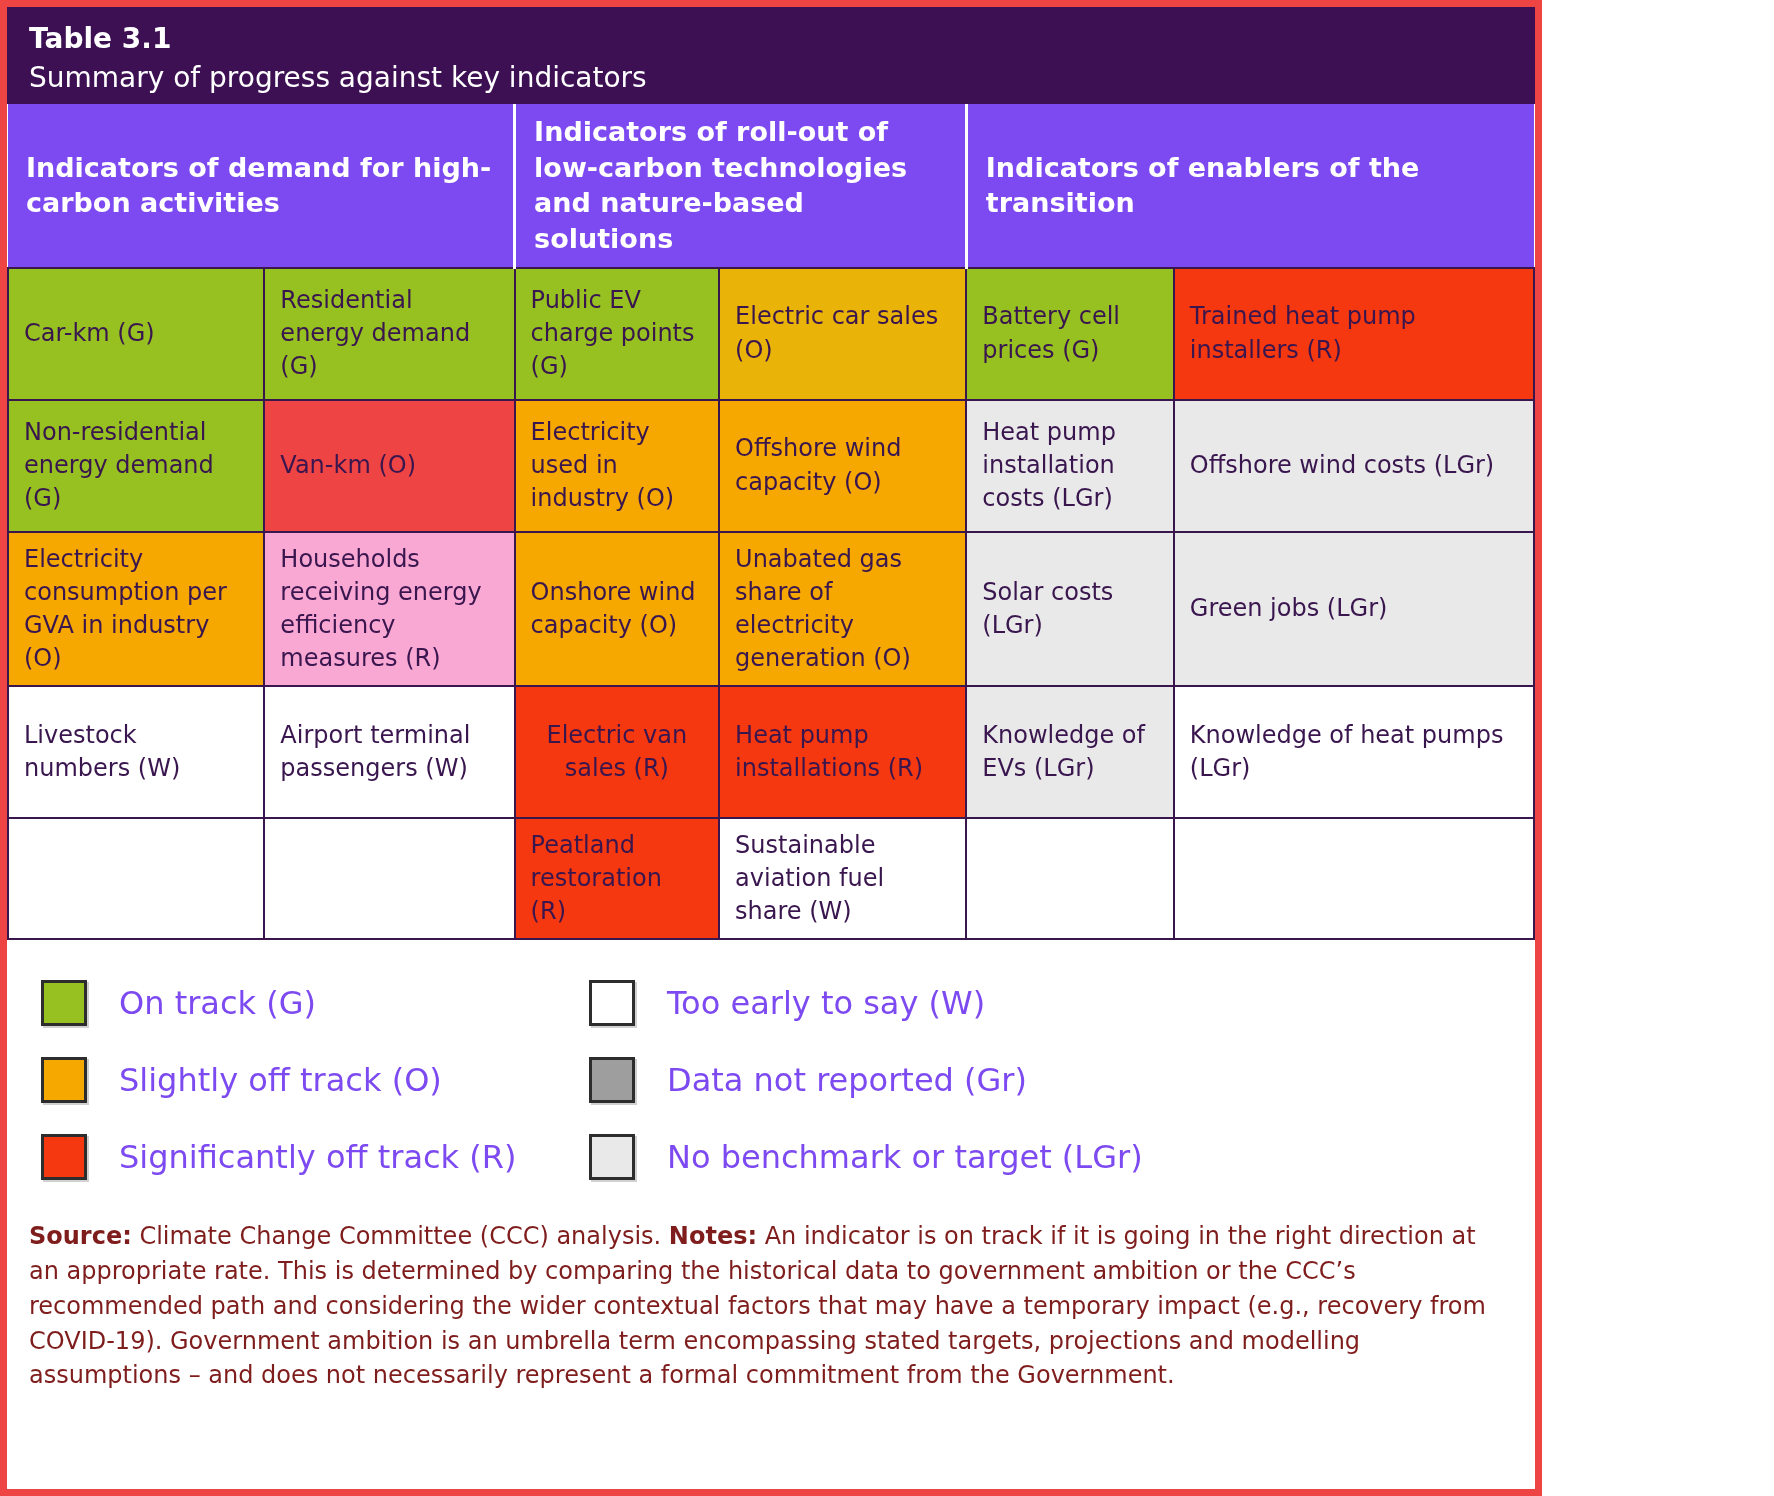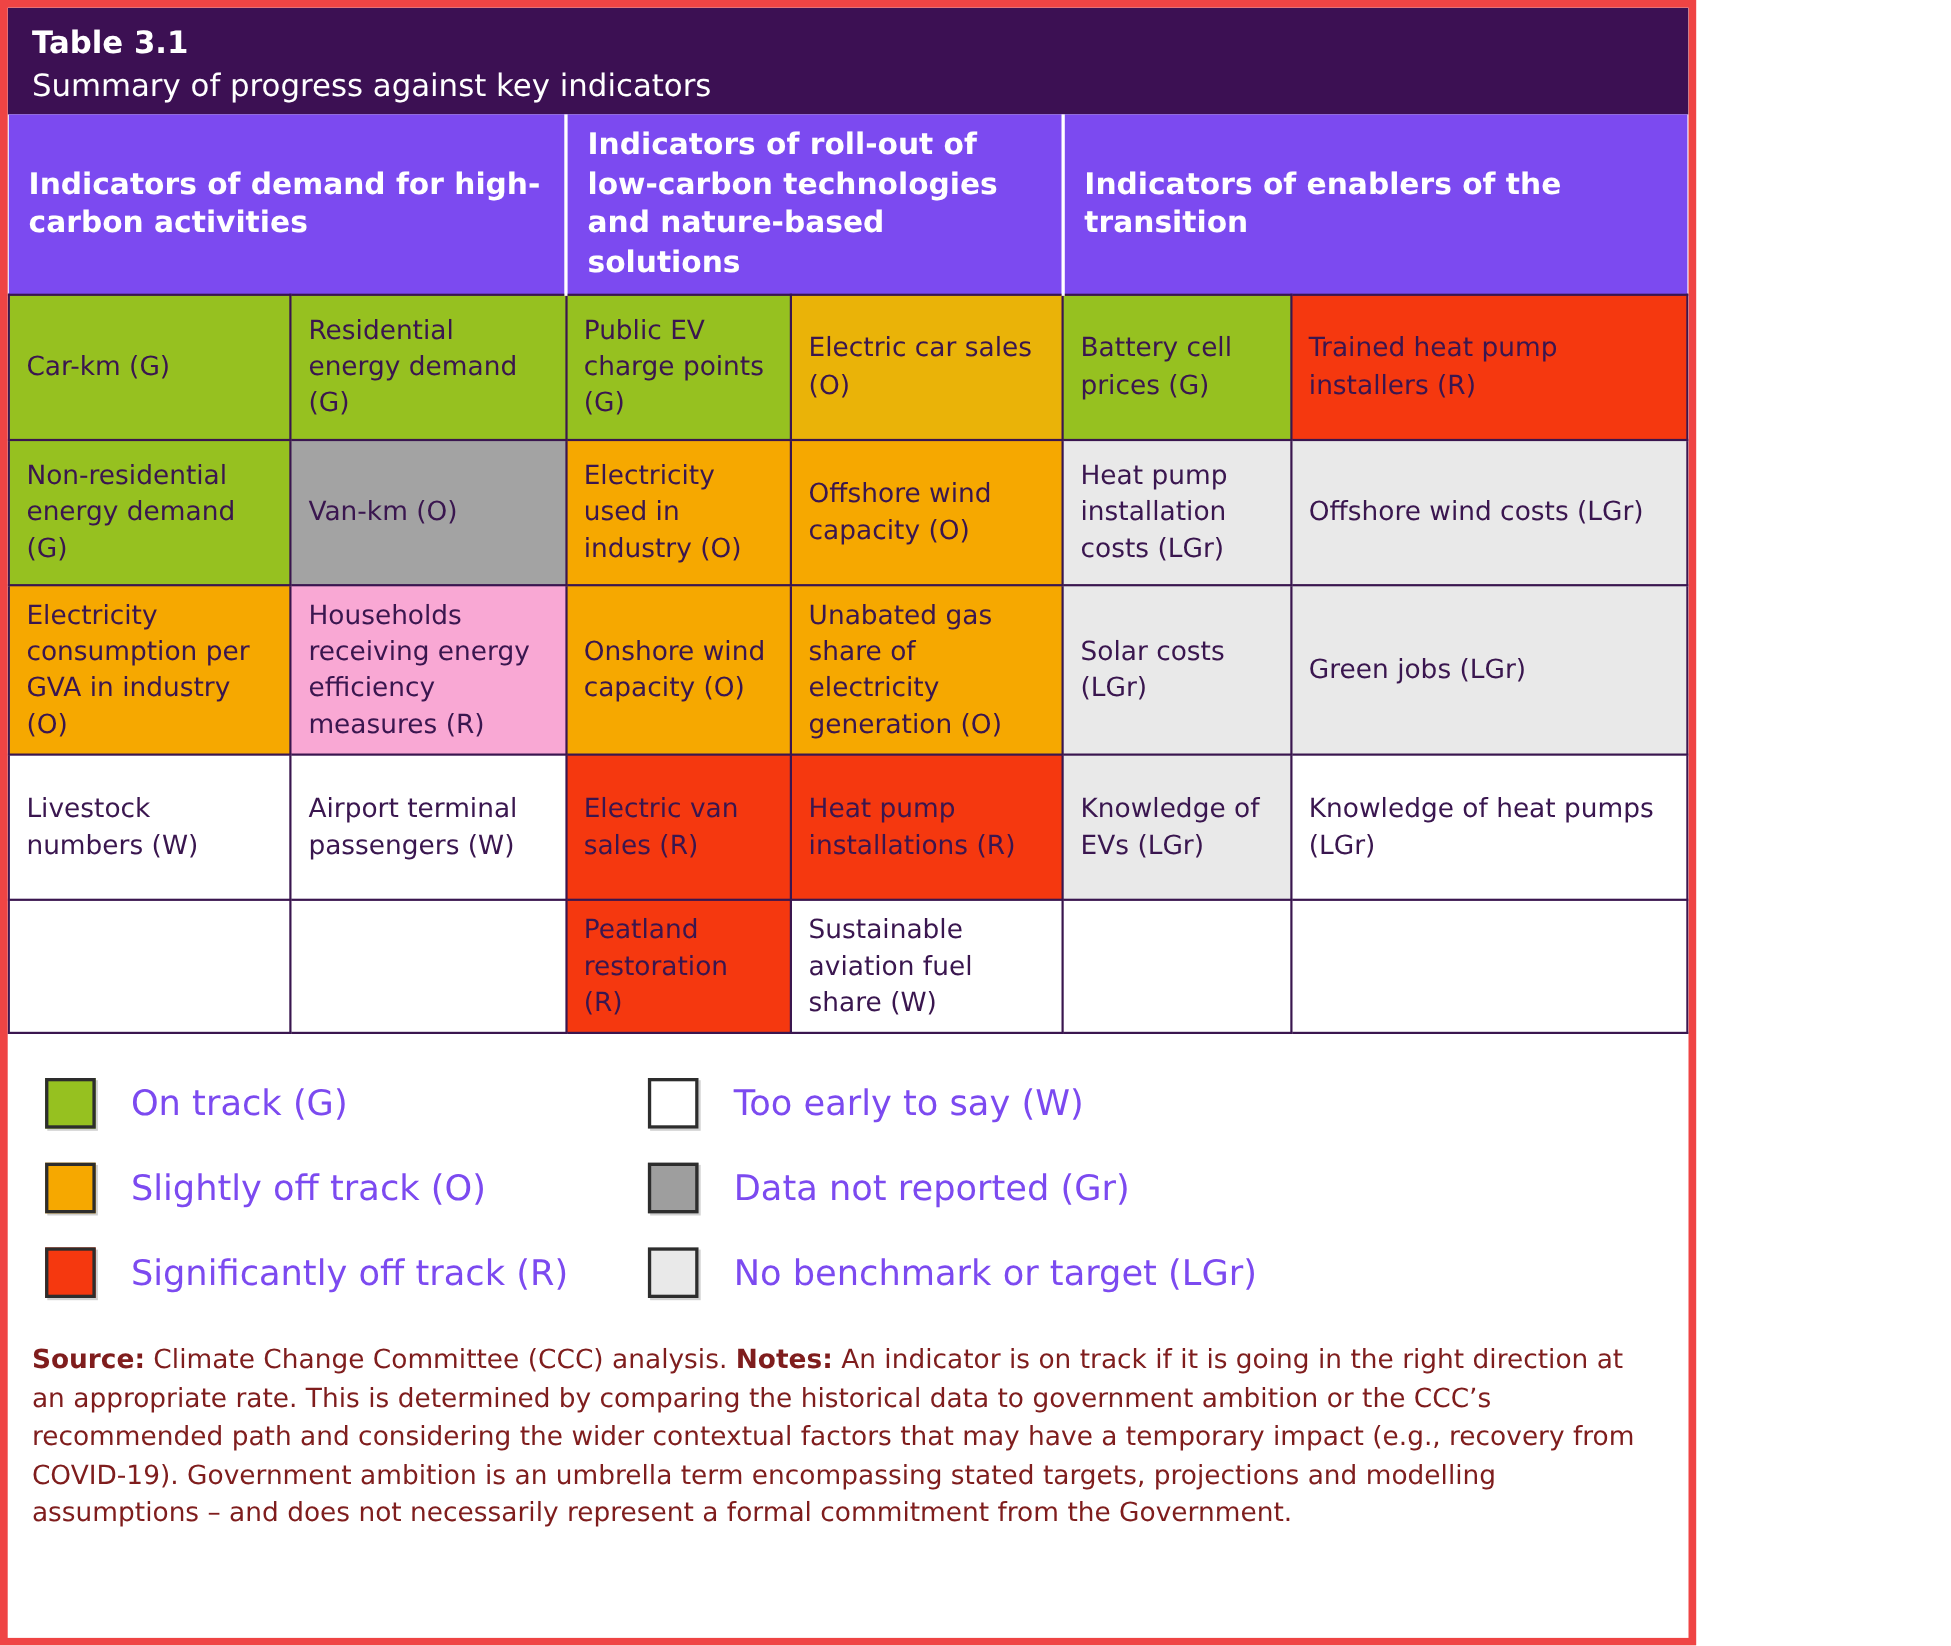--- a/index.html
+++ b/index.html
@@ -125,38 +125,38 @@
       <tr class="row-tall">
         <td class="cell green" style="background-color: rgb(150, 193, 32);">Car-km (G)</td>
         <td class="cell green" style="background-color: rgb(150, 193, 32);">Residential energy demand (G)</td>
         <td class="cell green" style="background-color: rgb(150, 193, 32);">Public EV charge points (G)</td>
         <td class="cell orange" style="background-color: #eab308;">Electric car sales (O)</td>
         <td class="cell green" style="background-color: rgb(150, 193, 32);">Battery cell prices (G)</td>
         <td class="cell red" style="background-color: rgb(245, 56, 15);">Trained heat pump installers (R)</td>
       </tr>
       <tr class="row-tall">
         <td class="cell green" style="background-color: rgb(150, 193, 32);">Non-residential energy demand (G)</td>
-        <td class="cell orange" style="background-color: #a3a3a3;">Van-km (O)</td>
+        <td class="cell orange" style="background-color: #ef4444;">Van-km (O)</td>
         <td class="cell orange" style="background-color: rgb(246, 168, 0);">Electricity used in industry (O)</td>
         <td class="cell orange" style="background-color: rgb(246, 168, 0);">Offshore wind capacity (O)</td>
         <td class="cell lightgrey" style="background-color: rgb(233, 233, 233);">Heat pump installation costs (LGr)</td>
         <td class="cell lightgrey" style="background-color: rgb(233, 233, 233);">Offshore wind costs (LGr)</td>
       </tr>
       <tr class="row-tall">
         <td class="cell orange" style="background-color: rgb(246, 168, 0);">Electricity consumption per GVA in industry (O)</td>
         <td class="cell red" style="background-color: #f9a8d4;">Households receiving energy efficiency measures (R)</td>
         <td class="cell orange" style="background-color: rgb(246, 168, 0);">Onshore wind capacity (O)</td>
         <td class="cell orange" style="background-color: rgb(246, 168, 0);">Unabated gas share of electricity generation (O)</td>
         <td class="cell lightgrey" style="background-color: rgb(233, 233, 233);">Solar costs (LGr)</td>
         <td class="cell lightgrey" style="background-color: rgb(233, 233, 233);">Green jobs (LGr)</td>
       </tr>
       <tr class="row-tall">
         <td class="cell white" style="background-color: rgb(255, 255, 255);">Livestock numbers (W)</td>
         <td class="cell white" style="background-color: rgb(255, 255, 255);">Airport terminal passengers (W)</td>
-        <td class="cell red" style="background-color: rgb(245, 56, 15);">Electric van sales (R)</td>
+        <td class="cell red" style="background-color: rgb(245, 56, 15); text-align: center;">Electric van sales (R)</td>
         <td class="cell red" style="background-color: rgb(245, 56, 15);">Heat pump installations (R)</td>
         <td class="cell lightgrey" style="background-color: rgb(233, 233, 233);">Knowledge of EVs (LGr)</td>
         <td class="cell white" style="background-color: rgb(255, 255, 255);">Knowledge of heat pumps (LGr)</td>
       </tr>
       <tr class="row-short">
         <td class="cell white" style="background-color: rgb(255, 255, 255);"></td>
         <td class="cell white" style="background-color: rgb(255, 255, 255);"></td>
         <td class="cell red" style="background-color: rgb(245, 56, 15);">Peatland restoration (R)</td>
         <td class="cell white" style="background-color: rgb(255, 255, 255);">Sustainable aviation fuel share (W)</td>
         <td class="cell white" style="background-color: rgb(255, 255, 255);"></td>

